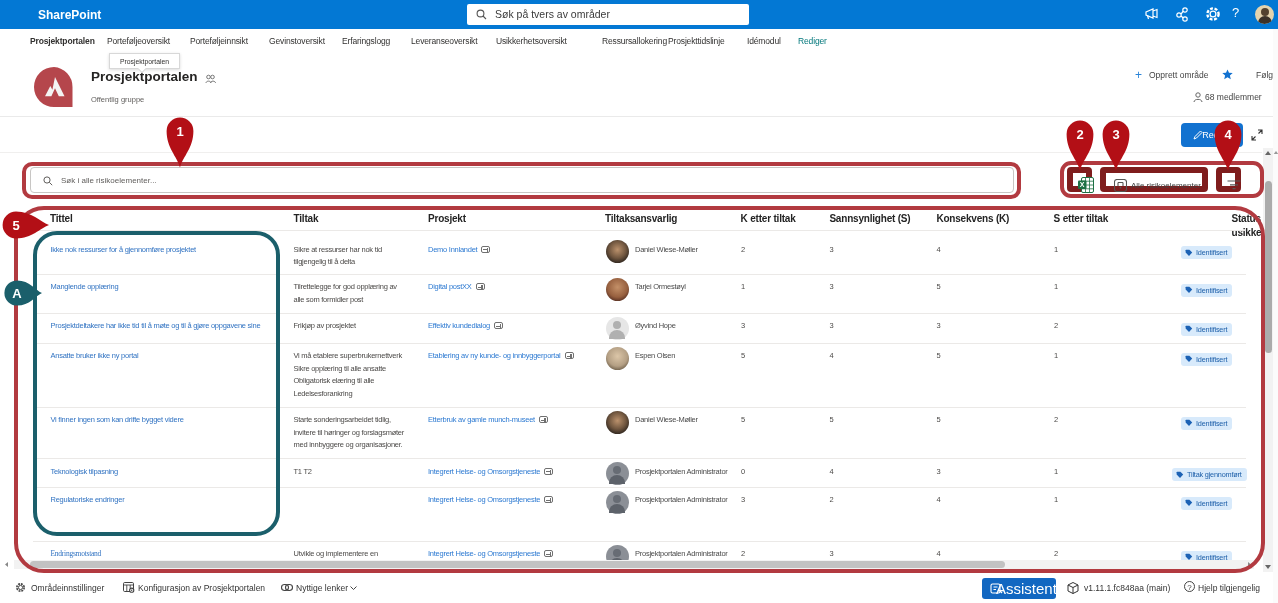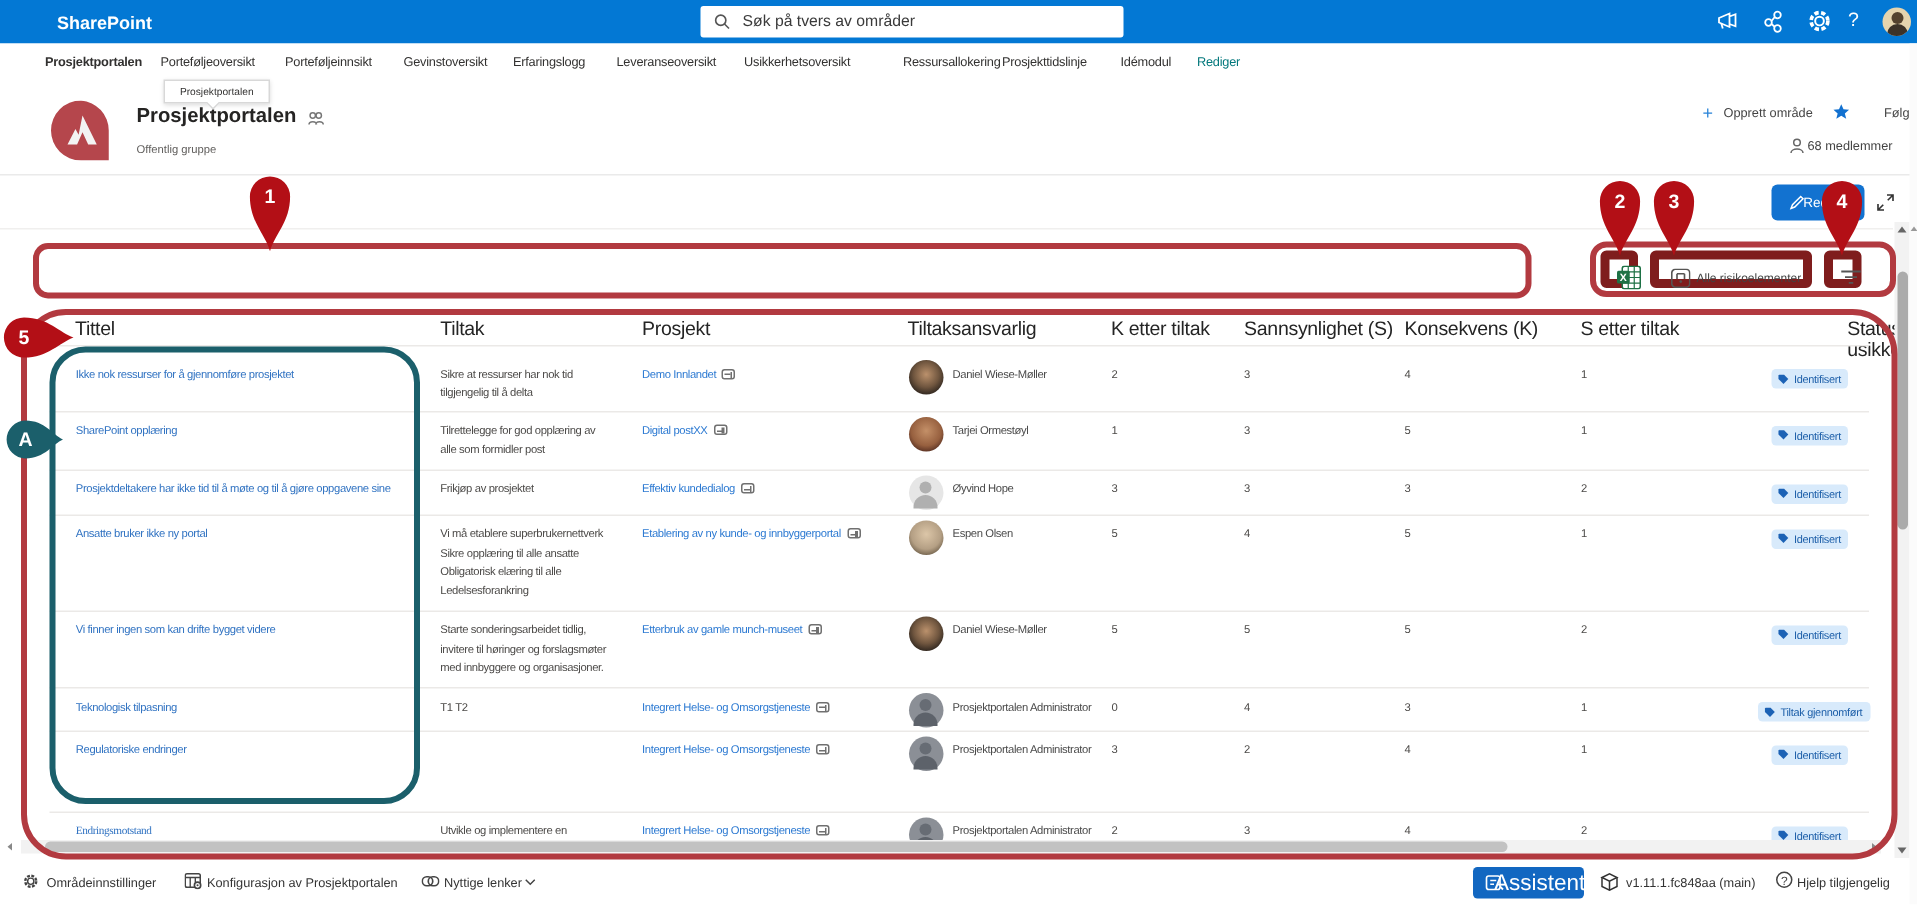--- a/index.html
+++ b/index.html
@@ -35,21 +35,21 @@
 #searchbox { position:absolute; left:30px; top:167px; width:984px; height:26px; background:#fff; border:1px solid #c8c6c4; border-radius:4px; }
 #searchbox span { position:absolute; left:30px; top:8px; font-size:8px; color:#605e5c; }
 .tbtn { position:absolute; top:167px; height:25px; background:#fff; border:6px solid #7f1d1d; border-radius:4px; }
 #tb-excel { left:1067px; width:25px; }
 #tb-view  { left:1100px; width:108px; }
 #tb-view span { position:absolute; left:25px; top:8px; font-size:8px; color:#424242; }
 #tb-filter{ left:1216px; width:25px; }
 
 
 #list { position:absolute; left:14px; top:205px; width:1252px; height:356px; overflow:hidden; background:#fff; }
-.hdr { position:absolute; top:7px; height:14px; font-size:13px; font-weight:normal; color:#242424; line-height:14px; letter-spacing:-0.2px; }
+.hdr { position:absolute; top:7px; height:14px; font-size:10px; font-weight:bold; color:#242424; line-height:14px; letter-spacing:-0.2px; }
 .sep { position:absolute; left:19px; width:1213px; height:1px; background:#ebe9e7; }
 .cell { position:absolute; font-size:7.5px; color:#4c4a48; line-height:12.4px; letter-spacing:-0.25px; white-space:nowrap; }
 .lnk { color:#3173c2; }
 .plnk { color:#2d7ad2; }
 .nm { color:#4a4a4a; }
 .badge { position:absolute; height:13px; background:#d8eafb; border-radius:3px; font-size:7.3px; white-space:nowrap; color:#1d5fa9; line-height:13px; padding:0 5px 0 15px; letter-spacing:-0.2px; }
 .badge svg { position:absolute; left:4px; top:2.5px; }
 .av { position:absolute; width:23px; height:23px; border-radius:50%; }
 .av1 { background:radial-gradient(circle at 50% 42%, #bb916c 0%, #70563f 48%, #3b2f25 72%); }
 .av2 { background:radial-gradient(circle at 50% 40%, #c49068 0%, #97603f 55%, #5d3425 78%); }
@@ -165,20 +165,27 @@
   <svg class="abs" style="left:12px;top:7px" width="10" height="10" viewBox="0 0 10 10">
         <path d="M1 9 L2 6.5 L7.5 1 L9 2.5 L3.5 8 Z" fill="none" stroke="#fff" stroke-width="1"></path>
       </svg>
   <span style="margin-left:12px;">Rediger</span>
 </div>
 <svg class="abs" style="left:1251px;top:129px" width="12" height="12" viewBox="0 0 12 12">
       <path d="M7 1 H11 V5 M11 1 L7.5 4.5 M5 11 H1 V7 M1 11 L4.5 7.5" fill="none" stroke="#333" stroke-width="1.1"></path>
     </svg>
 
 <div class="abs" style="left:0;top:152px;width:1262px;height:1px;background:#f0efee;"></div>
+<div id="searchbox">
+  <svg class="abs" style="left:12px;top:8px" width="10" height="10" viewBox="0 0 10 10">
+        <circle cx="4" cy="4" r="3.1" fill="none" stroke="#605e5c" stroke-width="1"></circle>
+        <line x1="6.3" y1="6.3" x2="9.2" y2="9.2" stroke="#605e5c" stroke-width="1"></line>
+      </svg>
+  <span>Søk i alle risikoelementer...</span>
+</div>
 <div class="tbtn" id="tb-excel">
   <svg class="abs" style="left:4.5px;top:4px" width="16" height="16" viewBox="0 0 16 16">
     <rect x="3.5" y="0.5" width="12" height="15" rx="1.5" fill="#fff" stroke="#1e7145" stroke-width="1"></rect>
     <path d="M3.5 4.2 H15.5 M3.5 8 H15.5 M3.5 11.8 H15.5 M7.5 0.5 V15.5 M11.5 0.5 V15.5" stroke="#1e7145" stroke-width="0.8"></path>
     <rect x="0" y="3.5" width="8.5" height="8.5" rx="1" fill="#1e7145"></rect>
     <text x="4.2" y="10" font-size="7" font-weight="bold" fill="#fff" text-anchor="middle" font-family="Liberation Sans">X</text>
   </svg>
 </div>
 <div class="tbtn" id="tb-view">
   <svg class="abs" style="left:8px;top:6px" width="13" height="13" viewBox="0 0 13 13">
@@ -217,21 +224,21 @@
   <div class="cell plnk" style="left:414px;top:38.8px;">Demo Innlandet<span class="oix2"></span></div>
   <div class="av av1" style="left:592px;top:35.0px;"></div>
   <div class="cell nm" style="left:621px;top:38.8px;">Daniel Wiese-Møller</div>
   <div class="cell" style="left:727px;top:38.8px;">2</div>
   <div class="cell" style="left:815.4px;top:38.8px;">3</div>
   <div class="cell" style="left:922.4px;top:38.8px;">4</div>
   <div class="cell" style="left:1040px;top:38.8px;">1</div>
   <div class="badge" style="left:1167px;top:41.0px;"><svg viewBox="0 0 10 10" width="8" height="8">
           <path d="M5.5 1 L9 4.5 L5 8.7 L0.8 4.5 L0.8 1.7 Q0.8 1 1.5 1 Z" fill="#1c62b5"></path>
         </svg>Identifisert</div>
-  <div class="cell lnk" style="left:36.5px;top:76.3px;">SharePoint opplæring</div>
+  <div class="cell lnk" style="left:36.5px;top:76.3px;">Manglende opplæring</div>
   <div class="cell" style="left:279.5px;top:76.3px;">Tilrettelegge for god opplæring av<br>alle som formidler post</div>
   <div class="cell plnk" style="left:414px;top:76.3px;">Digital postXX<span class="oix2"></span></div>
   <div class="av av2" style="left:592px;top:72.5px;"></div>
   <div class="cell nm" style="left:621px;top:76.3px;">Tarjei Ormestøyl</div>
   <div class="cell" style="left:727px;top:76.3px;">1</div>
   <div class="cell" style="left:815.4px;top:76.3px;">3</div>
   <div class="cell" style="left:922.4px;top:76.3px;">5</div>
   <div class="cell" style="left:1040px;top:76.3px;">1</div>
   <div class="badge" style="left:1167px;top:78.5px;"><svg viewBox="0 0 10 10" width="8" height="8">
           <path d="M5.5 1 L9 4.5 L5 8.7 L0.8 4.5 L0.8 1.7 Q0.8 1 1.5 1 Z" fill="#1c62b5"></path>

